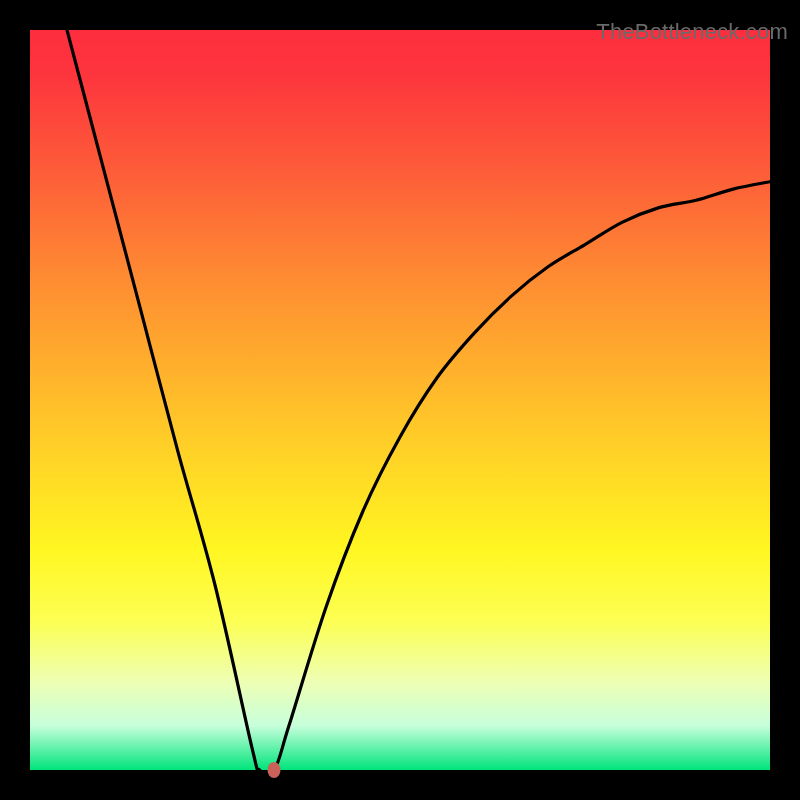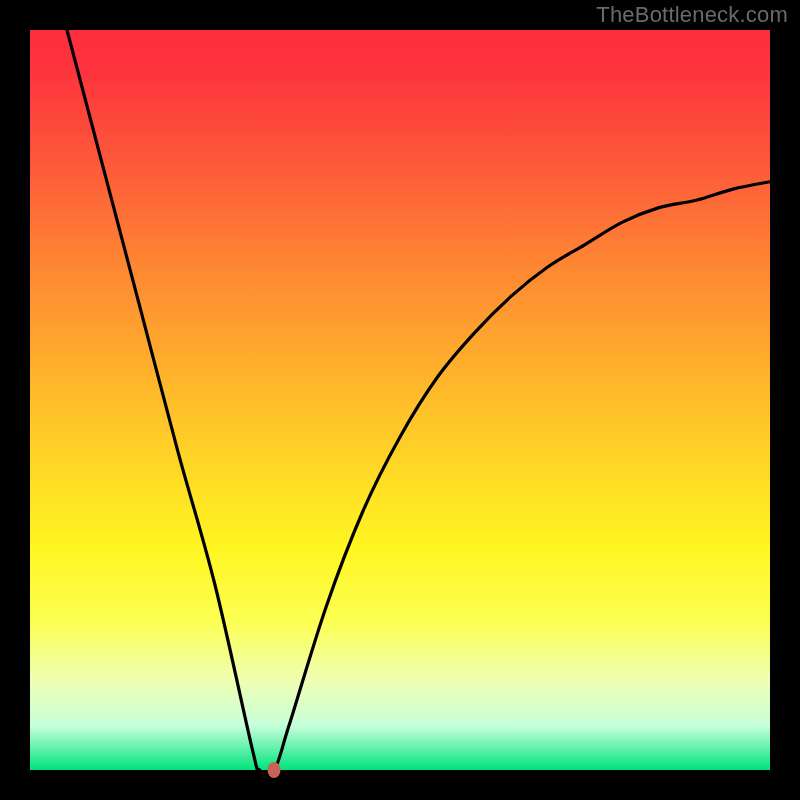--- a/index.html
+++ b/index.html
@@ -12,21 +12,21 @@
     overflow: hidden;
   }
   .frame {
     position: relative;
     width: 800px;
     height: 800px;
     background: #000;
   }
   .watermark {
     position: absolute;
-    top: 2px;
+    top: 19px;
     right: 12px;
     color: #6a6a6a;
     font-size: 22px;
     font-weight: 500;
     letter-spacing: 0.2px;
     z-index: 20;
   }
   .plot-bg {
     position: absolute;
     left: 30px;

